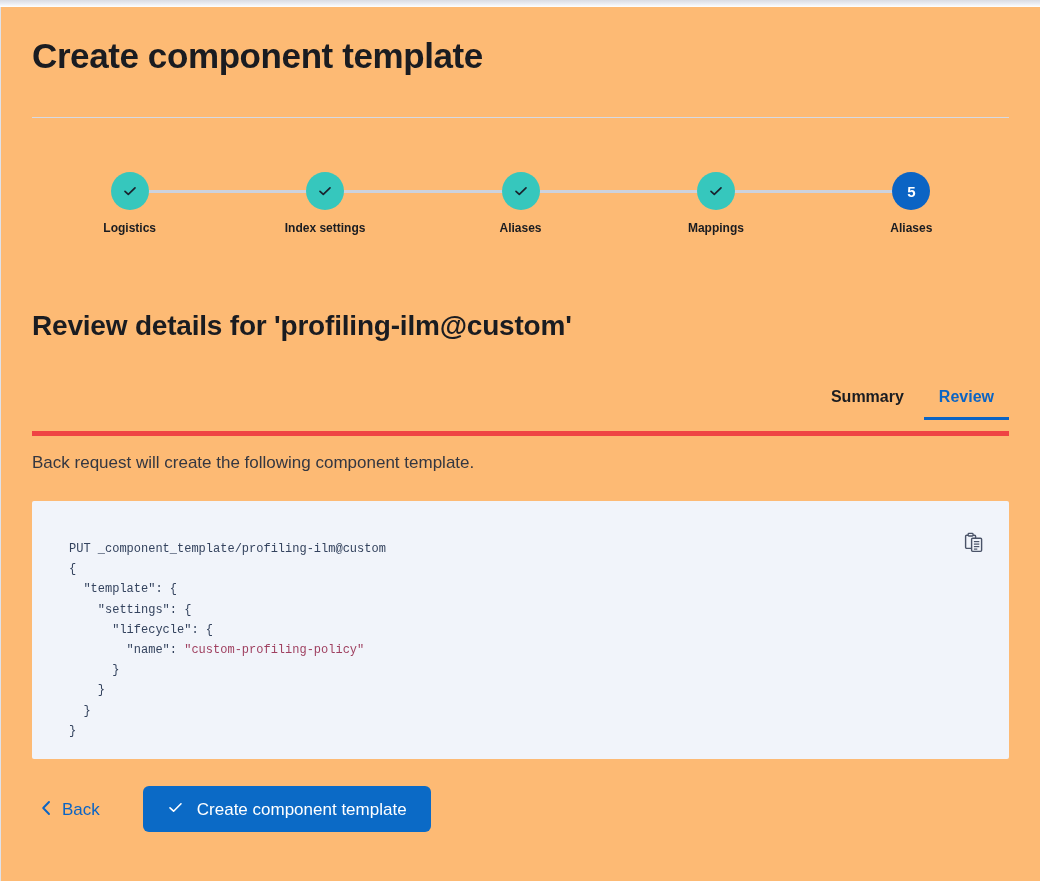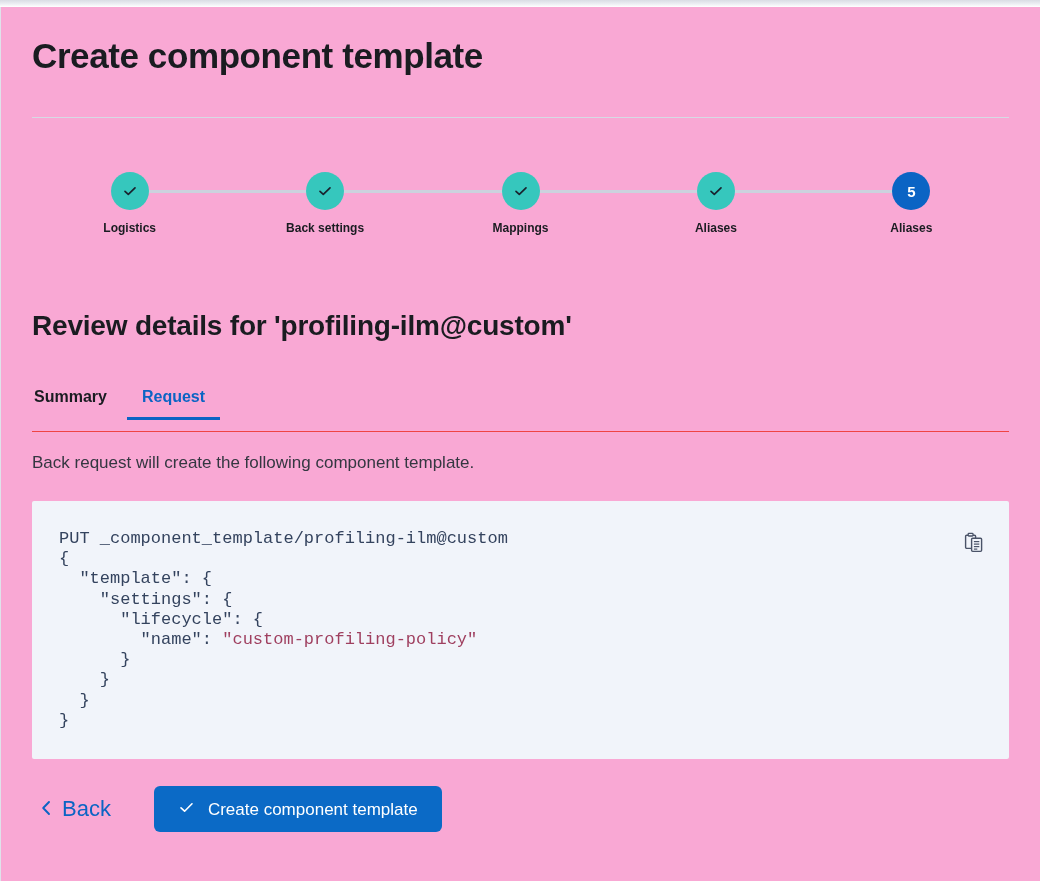--- a/index.html
+++ b/index.html
@@ -30,21 +30,21 @@
     height: 874px;
     background: #dfe2ea;
   }
 
   #page {
     position: absolute;
     top: 7px;
     left: 1px;
     width: 1039px;
     height: 874px;
-    background: #f9a8d4;
+    background: #fdba74;
   }
 
   
   .page-title {
     position: absolute;
     left: 31px;
     top: 29px;
     font-size: 35px;
     font-weight: bold;
     color: #1a1c21;
@@ -132,24 +132,25 @@
     text-align: right;
   }
 
   
   #tabs {
     position: absolute;
     left: 31px;
     top: 380px;
     width: 977px;
     height: 44px;
-    border-bottom: 1px solid #ef4444;
+    border-bottom: 5px solid #ef4444;
     display: flex;
     align-items: flex-start;
     gap: 0;
+    justify-content: flex-end;
   }
   .tab {
     font-size: 16px;
     font-weight: bold;
     color: #1a1c21;
     padding: 0 15px 13px 15px;
     cursor: pointer;
     position: relative;
     background: none;
     border: none;
@@ -184,23 +185,23 @@
     top: 494px;
     width: 977px;
     height: 258px;
     background: #f1f4fa;
     border-radius: 2px;
   }
   #code-block {
     position: absolute;
     left: 27px;
     top: 28px;
-    margin: 0;
+    margin: 10px;
     font-family: "Liberation Mono", "DejaVu Sans Mono", monospace;
-    font-size: 17px;
+    font-size: 12px;
     line-height: 20.2px;
     color: #34435e;
     white-space: pre;
   }
   #code-block .tok-str { color: #9f3f5f; }
   #copy-button {
     position: absolute;
     right: 22px;
     top: 28px;
     width: 26px;
@@ -224,21 +225,21 @@
   }
   #back-button {
     display: flex;
     align-items: center;
     gap: 9px;
     background: none;
     border: none;
     cursor: pointer;
     color: #0b64c4;
     font-family: inherit;
-    font-size: 22px;
+    font-size: 17px;
     padding: 8px 12px 8px 8px;
     line-height: 1;
   }
   #back-button .lbl { color: #0b64c4; }
   #create-button {
     margin-left: 31px;
     display: flex;
     align-items: center;
     gap: 13px;
     background: #0b6ac6;
@@ -282,63 +283,63 @@
 
       <div class="step">
         <div class="connector"></div>
         <div class="step-circle done">
           <span>
             <svg width="18" height="18" viewBox="0 0 18 18" fill="none">
               <path d="M4 9.3 L7.3 12.4 L14 5.8" stroke="#19232e" stroke-width="1.7" stroke-linecap="round" stroke-linejoin="round"></path>
             </svg>
           </span>
         </div>
-        <div class="step-label">Back settings</div>
+        <div class="step-label">Index settings</div>
       </div>
 
       <div class="step">
         <div class="connector"></div>
         <div class="step-circle done">
           <span>
             <svg width="18" height="18" viewBox="0 0 18 18" fill="none">
               <path d="M4 9.3 L7.3 12.4 L14 5.8" stroke="#19232e" stroke-width="1.7" stroke-linecap="round" stroke-linejoin="round"></path>
             </svg>
           </span>
         </div>
-        <div class="step-label">Mappings</div>
+        <div class="step-label">Aliases</div>
       </div>
 
       <div class="step">
         <div class="connector"></div>
         <div class="step-circle done">
           <span>
             <svg width="18" height="18" viewBox="0 0 18 18" fill="none">
               <path d="M4 9.3 L7.3 12.4 L14 5.8" stroke="#19232e" stroke-width="1.7" stroke-linecap="round" stroke-linejoin="round"></path>
             </svg>
           </span>
         </div>
-        <div class="step-label">Aliases</div>
+        <div class="step-label">Mappings</div>
       </div>
 
       <div class="step">
 
         <div class="step-circle current">
           <span class="num">5</span>
         </div>
         <div class="step-label">Aliases</div>
       </div>
 
     </div>
   </div>
 
   <div class="section-title">Review details for 'profiling-ilm@custom'</div>
 
   <div id="tabs">
     <button class="tab">Summary</button>
-    <button class="tab active">Request</button>
+    <button class="tab active">Review</button>
   </div>
 
   <div class="description">Back request will create the following component template.</div>
 
   <div id="code-panel">
     <pre id="code-block">PUT _component_template/profiling-ilm@custom
 {
   "template": {
     "settings": {
       "lifecycle": {

